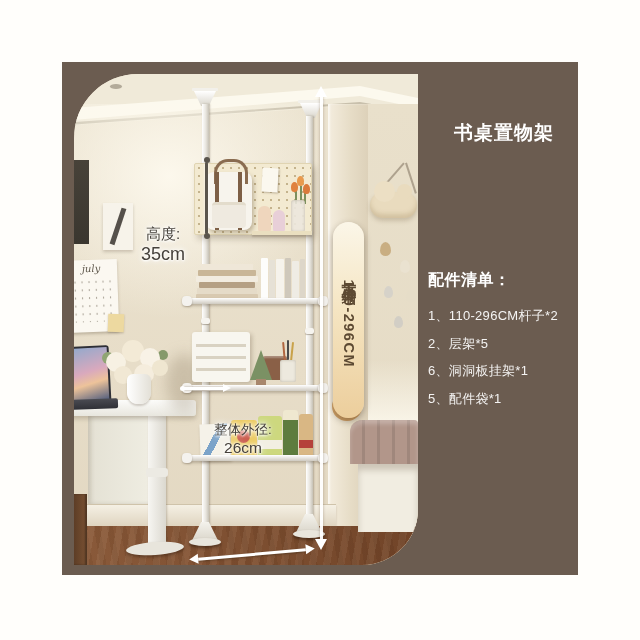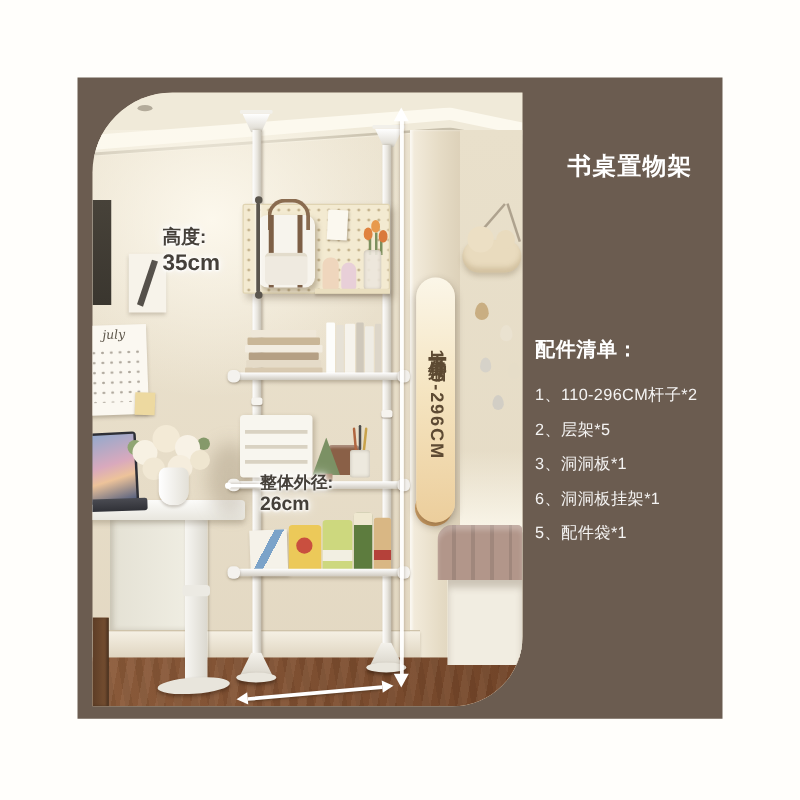--- a/index.html
+++ b/index.html
@@ -144,22 +144,22 @@
     box-shadow:0 0 3px rgba(110,90,70,.45);z-index:30;}
   .v-arrow:before{content:"";position:absolute;left:-5px;top:-10px;border:6.5px solid transparent;
     border-bottom:11px solid #fff;border-top:none;}
   .v-arrow:after{content:"";position:absolute;left:-5px;bottom:-10px;border:6.5px solid transparent;
     border-top:11px solid #fff;border-bottom:none;}
   .pill{left:259px;top:148px;width:31px;height:196px;border-radius:16px;z-index:40;
     background:linear-gradient(180deg,var(--pill-top,#fbf6e8) 0%,#f5e5c2 45%,var(--pill-bottom,#ecce9c) 100%);
     box-shadow:0 3px 7px rgba(55,40,25,.4);display:flex;align-items:center;justify-content:center;
     writing-mode:vertical-rl;text-orientation:mixed;font-size:14.5px;font-weight:700;
     color:var(--pill-text,#5d4a33);letter-spacing:1.5px;}
-  .ann{z-index:45;text-align:left;font-weight:700;color:var(--annotation-dark,#45403a);
-    text-shadow:0 0 3px #fff,0 0 6px #fff,0 1px 2px #fff,0 0 10px #fff;}
+  .ann{z-index:45;text-align:center;font-weight:400;color:var(--annotation-dark,#45403a);
+    text-shadow:0 0 3px #fff,0 0 6px #fff,0 1px 2px #fff,0 0 10px #fff;margin-top:44px;}
   .ann-height{left:56px;top:106px;width:66px;}
   .ann-height .l1{font-size:15px;line-height:19px;}
   .ann-height .l2{font-size:18px;line-height:22px;}
   .measure-v{left:131px;top:88px;width:3px;height:72px;background:#5a554d;border-radius:2px;z-index:35;
     box-shadow:0 0 3px rgba(255,255,255,.9);}
   .measure-v:before,.measure-v:after{content:"";position:absolute;left:-1.5px;width:6px;height:6px;
     border-radius:50%;background:#5a554d;}
   .measure-v:before{top:-5px;} .measure-v:after{bottom:-5px;}
   .ann-depth{left:134px;top:303px;width:70px;}
   .ann-depth .l1{font-size:13.5px;line-height:17px;}
@@ -340,19 +340,18 @@
       </div>
       <div class="a h-arrow"></div>
     </div>
 
     <div class="a side">
       <div class="title">书桌置物架</div>
       <div class="list-head">配件清单：</div>
       <ul>
         <li>1、110-296CM杆子*2</li>
         <li>2、层架*5</li>
-        <li>3、洞洞板*1</li>
         <li>6、洞洞板挂架*1</li>
         <li>5、配件袋*1</li>
       </ul>
     </div>
   </div>
 </div>
 
 </body></html>

